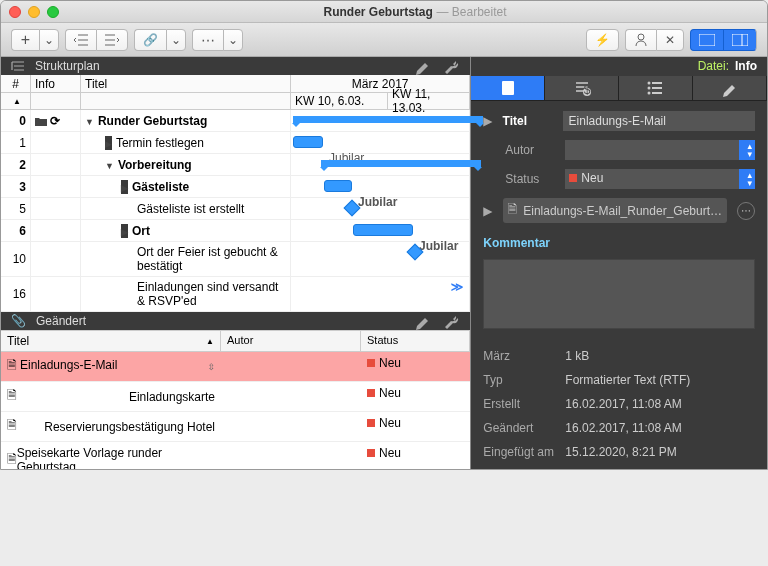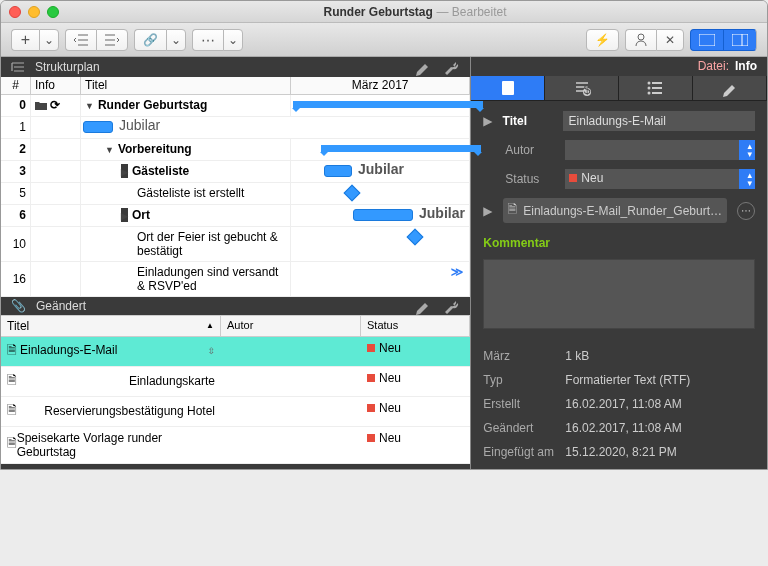--- a/index.html
+++ b/index.html
@@ -43,31 +43,31 @@
 .tri.down::before{content:"▼";font-size:9px}
 .tri.right::before{content:"▶";font-size:9px}
 .indent1{padding-left:20px}
 .gantt-area{flex:1;position:relative;padding:3px 2px}
 .bar{position:absolute;height:12px;background:#3399ff;border:1px solid #1a7add;border-radius:3px;top:4px}
 .summary-bar{position:absolute;height:7px;background:#3399ff;top:6px}
 .summary-bar::before,.summary-bar::after{content:"";position:absolute;width:0;height:0;border:4px solid transparent;border-top-color:#3399ff;top:7px}
 .summary-bar::before{left:-1px}
 .summary-bar::after{right:-1px}
 .diamond{position:absolute;width:12px;height:12px;background:#3399ff;transform:rotate(45deg);top:4px;border:1px solid #1a7add}
-.glabel{position:absolute;font-size:14px;color:#555;top:0}
+.glabel{position:absolute;font-size:12px;color:#555;top:19px}
 .attach-hdr{height:28px}
 .table2{background:#fff}
 .thead2{display:flex;background:#f5f5f5;border-bottom:1px solid #ccc;border-top:1px solid #ccc}
 .th2{padding:3px 6px;border-right:1px solid #ccc;font-size:11px}
 .col-t{width:220px;display:flex;align-items:center;justify-content:space-between}
 .col-a{width:140px}
 .col-s{flex:1}
 .trow{display:flex;border-bottom:1px solid #eee;padding:2px 0}
 .trow .td{padding:2px 6px}
-.trow.sel{background:#5eead4}
+.trow.sel{background:#fca5a5}
 .sq{display:inline-block;width:8px;height:8px;background:#e74c3c;margin-right:4px}
 .inspector-tabs{display:flex;height:40px;border-bottom:1px solid #222}
 .itab{flex:1;display:flex;align-items:center;justify-content:center;background:#4a4a4a;border-right:1px solid #222;cursor:pointer}
 .itab.active{background:#2e7cf6}
 .itab svg{width:18px;height:18px;fill:#fff}
 .insp-body{padding:10px 12px;display:flex;flex-direction:column;gap:9px}
 .irow{display:flex;align-items:center;gap:10px}
 .ilabel{width:72px;color:#aaa;font-size:12px}
 .iinput{flex:1;background:#555;border:none;color:#ddd;padding:3px 6px;font-size:12px;height:20px}
 .iselect{flex:1;background:#555;border:none;color:#ddd;padding:2px 4px;font-size:12px;height:20px;position:relative}
@@ -177,40 +177,54 @@
           <div class="gcol c-info">
               <span>Info</span>
             </div>
           <div class="gcol c-titel">
               <span>Titel</span>
             </div>
           <div class="gcol c-gantt" style="justify-content:center">
               <span>März 2017</span>
             </div>
         </div>
+        <div class="ghead ghead2">
+          <div class="gcol c-num arrow-sort"></div>
+          <div class="gcol c-info"></div>
+          <div class="gcol c-titel"></div>
+          <div class="gcol" style="width:97px">
+              <span>KW 10, 6.03.</span>
+            </div>
+          <div class="gcol" style="flex:1">
+              <span>KW 11, 13.03.</span>
+            </div>
+        </div>
 
         <div class="row bold">
           <div class="cell c-num" style="justify-content:flex-end">0</div>
           <div class="cell c-info">
               <svg width="12" height="10" viewBox="0 0 12 10">
                 <path d="M0 2h4l1 1h7v7H0z" fill="#444"></path>
               </svg> 
               <span style="margin-left:3px">⟳</span>
             </div>
           <div class="cell c-titel">
               <span class="tri down"></span>
               <span>Runder Geburtstag</span>
             </div>
           <div class="cell gantt-area">
               <div class="summary-bar" style="left:2px;width:190px"></div>
             </div>
         </div>
         <div class="row">
           <div class="cell c-num" style="justify-content:flex-end">1</div>
           <div class="cell c-info"></div>
+          <div class="cell c-titel">
+              <span class="indent1"><span class="tri right"></span><span>Termin festlegen</span></span>
+            </div>
           <div class="cell gantt-area">
               <div class="bar" style="left:2px;width:30px"></div>
               <span class="glabel" style="left:38px">Jubilar</span>
             </div>
         </div>
         <div class="row bold">
           <div class="cell c-num" style="justify-content:flex-end">2</div>
           <div class="cell c-info"></div>
           <div class="cell c-titel">
               <span class="indent1"><span class="tri down"></span><span>Vorbereitung</span></span>
@@ -325,21 +339,21 @@
           <div class="td col-a"></div>
           <div class="td col-s"><span class="sq"></span><span>Neu</span></div>
         </div>
       </div>
       <div class="footer-strip"></div>
     </div>
 
     <div class="right">
       <div class="dkhdr" style="gap:6px">
         <div class="flex"></div>
-        <span style="color:#fca5a5">Datei:</span>
+        <span style="color:#bef264">Datei:</span>
         <b style="color:#fff">Info</b>
       </div>
       <div class="inspector-tabs">
         <div class="itab active">
             <svg viewBox="0 0 18 18">
               <rect x="3" y="2" width="12" height="14" rx="1" fill="#fff"></rect>
             </svg>
           </div>
         <div class="itab">
             <svg viewBox="0 0 18 18">
@@ -382,21 +396,21 @@
           <div class="iselect blue-end"><span class="sq"></span><span>Neu</span><span class="arrs">▴<br>▾</span></div>
         </div>
         <div class="irow">
           <span class="tri-r">▶</span>
           <div class="filenode">
               <span>🗎</span>
               <span>Einladungs-E-Mail_Runder_Geburt…</span>
             </div>
           <div class="filenode-more">⋯</div>
         </div>
-        <div style="color:#84cc16;font-weight:bold;margin-top:4px">Kommentar</div>
+        <div style="color:#7dd3fc;font-weight:bold;margin-top:4px">Kommentar</div>
         <div class="comment-box"></div>
       </div>
 
       <div style="flex:1"></div>
 
       <div class="info-section">
         <div class="irow">
             <span class="ilabel">März</span>
             <span>1 kB</span>
           </div>

